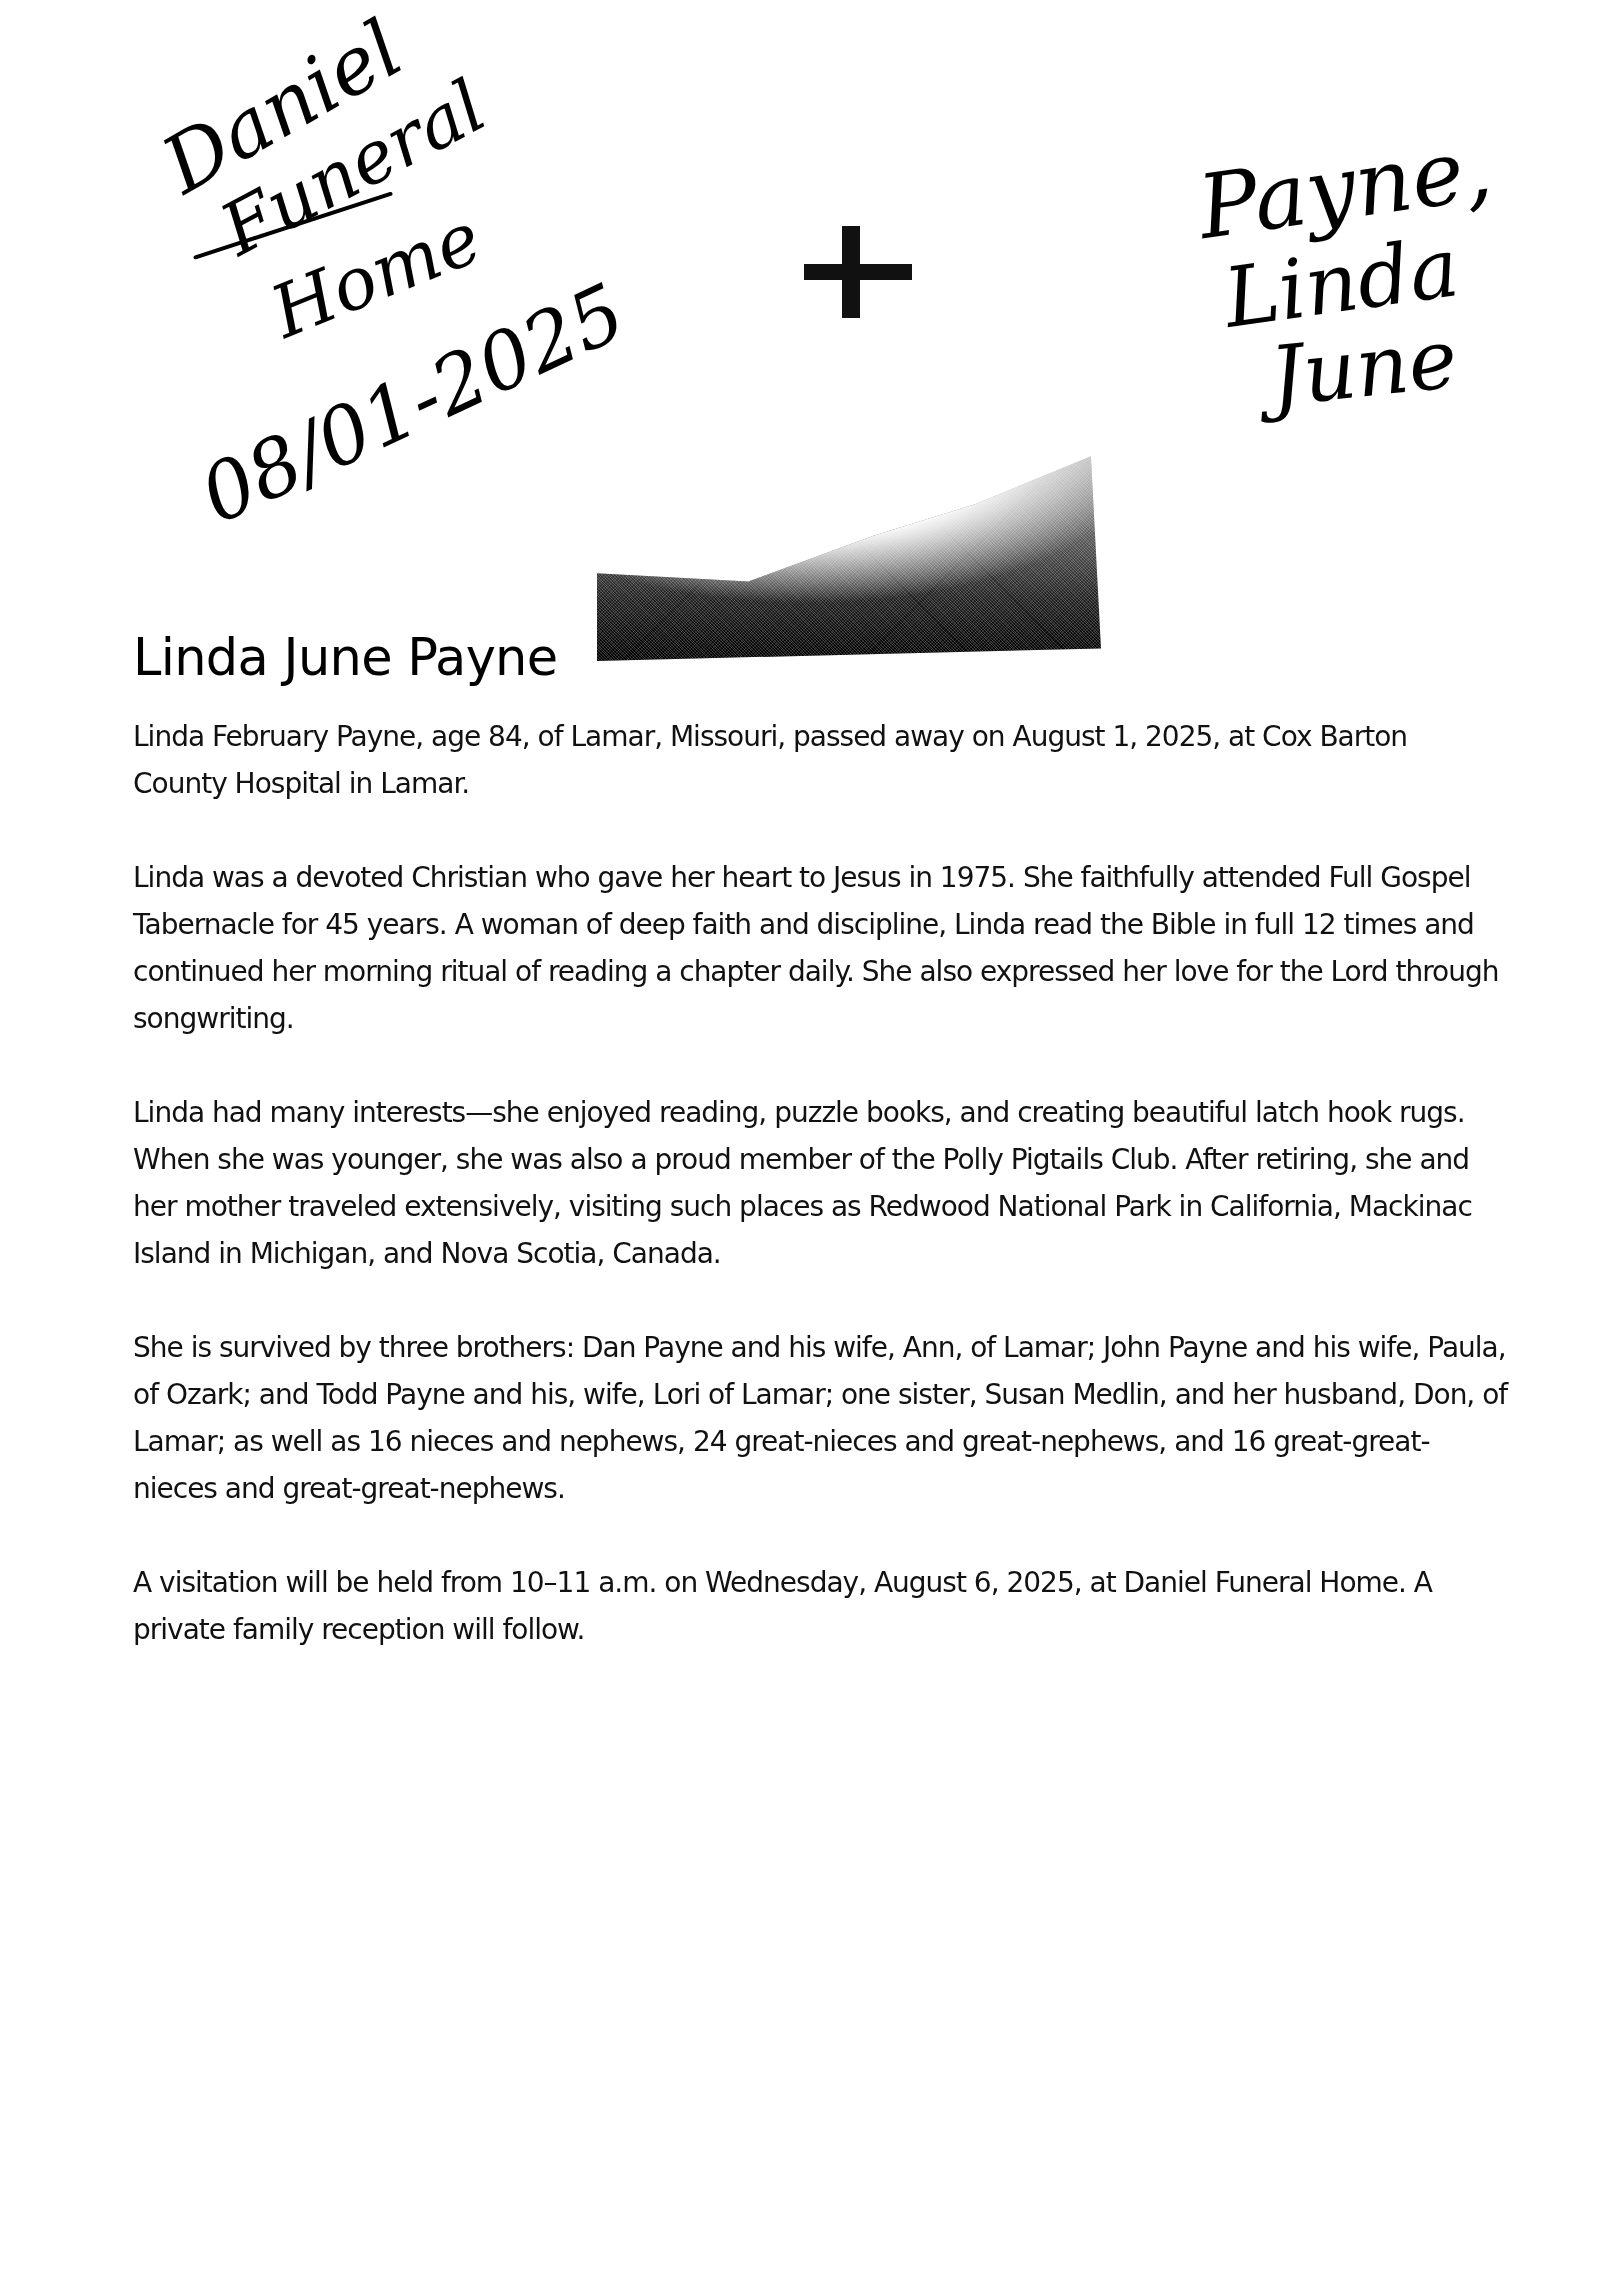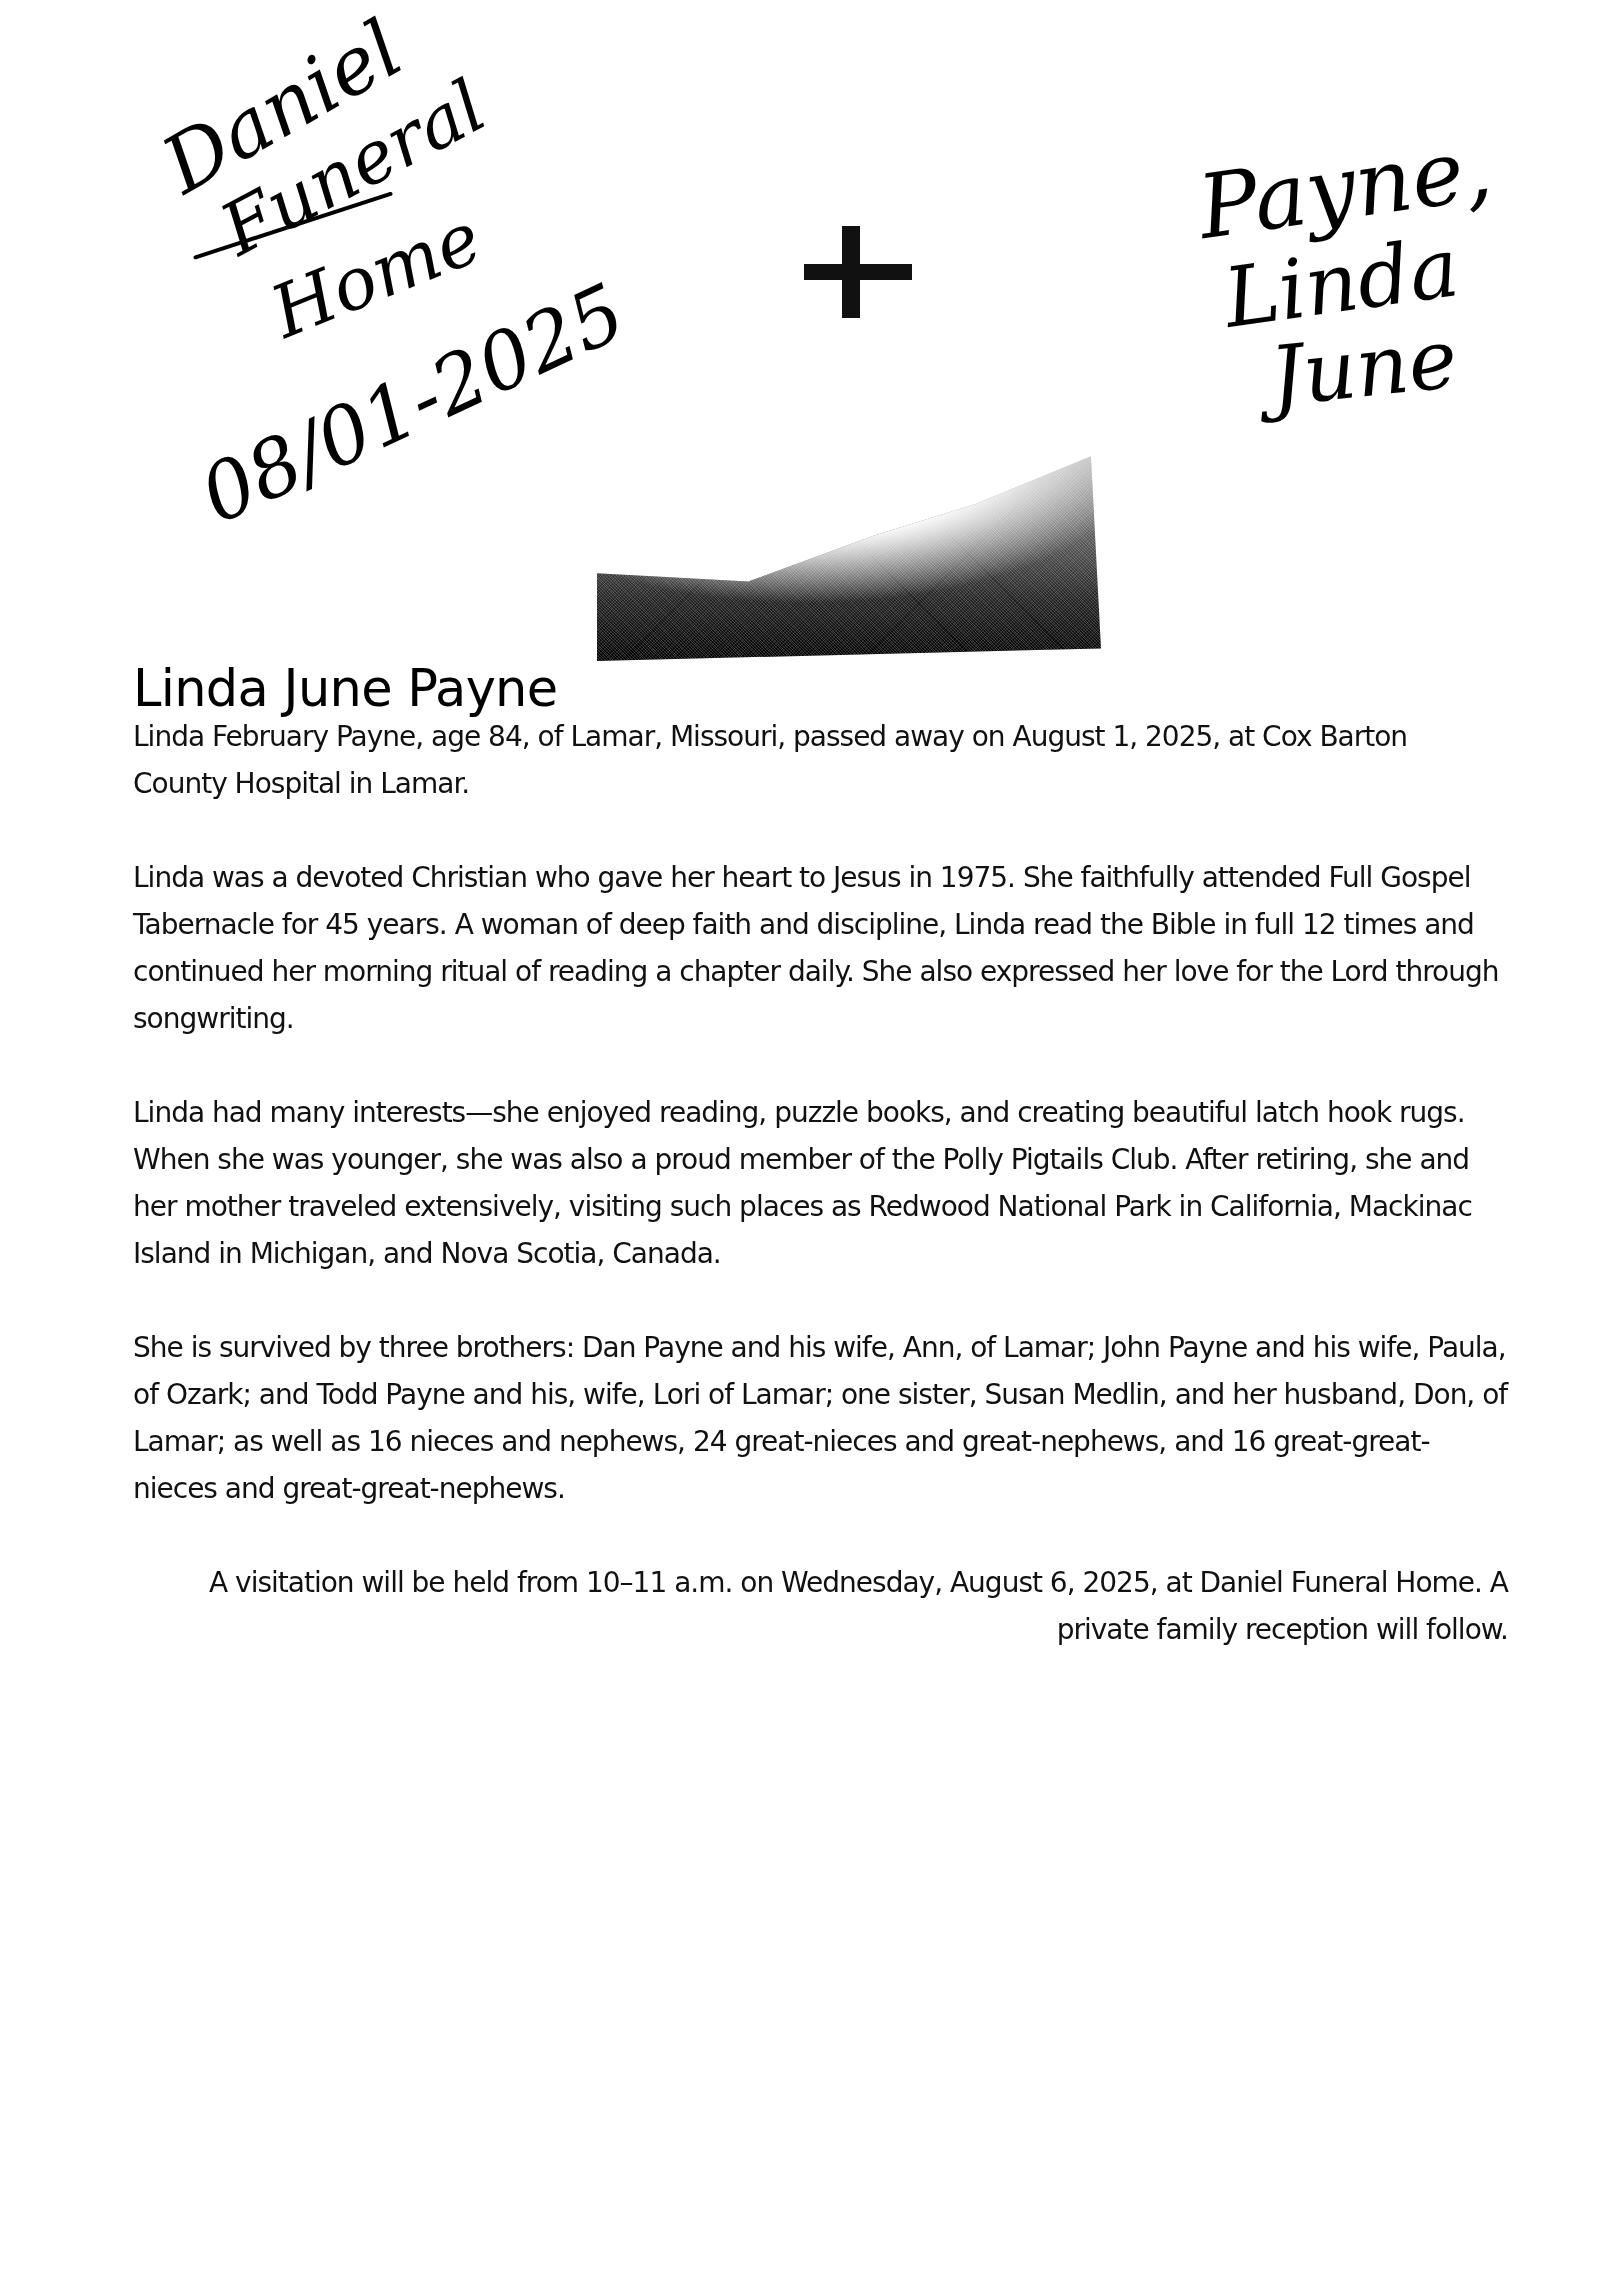--- a/index.html
+++ b/index.html
@@ -37,34 +37,34 @@
       linear-gradient(180deg, #aaa 0%, #222 70%, #000 100%);
     clip-path: polygon(0% 58%, 30% 62%, 55% 40%, 75% 25%, 98% 2%, 100% 94%, 0% 100%);
   }
   .photo-noise {
     position: absolute; inset: 0;
     background-image: repeating-linear-gradient(45deg, rgba(255,255,255,0.18) 0 0.7px, transparent 0.7px 2px),
                       repeating-linear-gradient(-45deg, rgba(255,255,255,0.12) 0 0.7px, transparent 0.7px 2.6px);
   }
 
   .title {
-    position: absolute; left: 133px; top: 625px;
+    position: absolute; left: 133px; top: 594px;
     font-family: "DejaVu Sans", sans-serif;
     font-size: 51px; font-weight: 400; color: #000;
     letter-spacing: -0.7px; white-space: nowrap;
   }
 
   .body {
     position: absolute; left: 133px; top: 713px; width: 1375px;
     font-family: "DejaVu Sans", sans-serif;
     font-size: 28px; line-height: 47px; color: #111;
     letter-spacing: -1px;
   }
   .body p { margin: 0 0 47px 0; }
-  .body p.last { margin-bottom: 4px; text-align: right; }
+  .body p.last { margin-bottom: 4px; }
 </style>
 </head>
 <body>
 
 <div class="page">
 
   <div class="handwriting hw-left">
     <span class="l1">Daniel</span>
     <span class="l2">Funeral</span>
     <div class="underline"></div>

